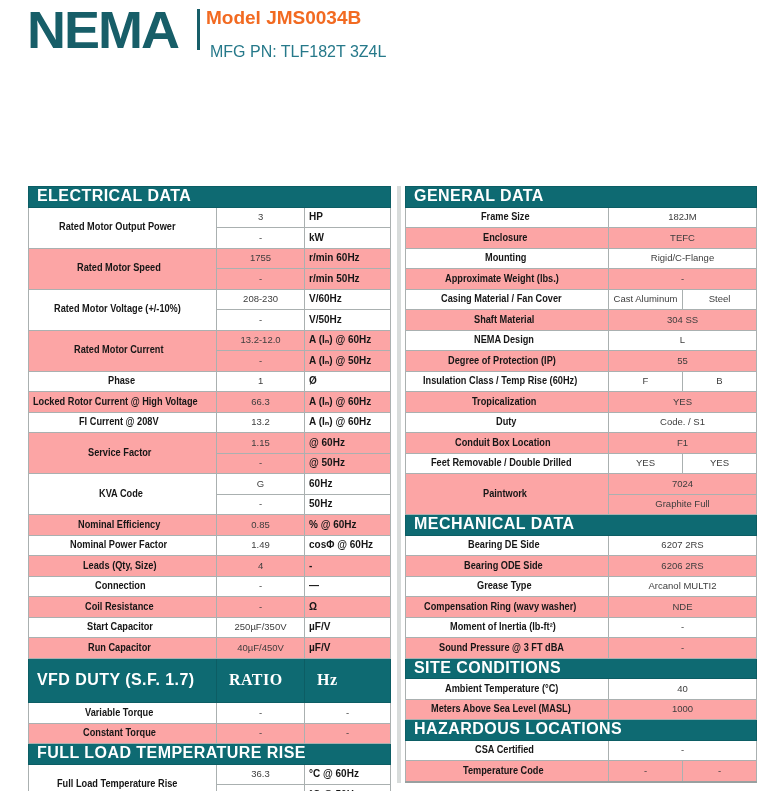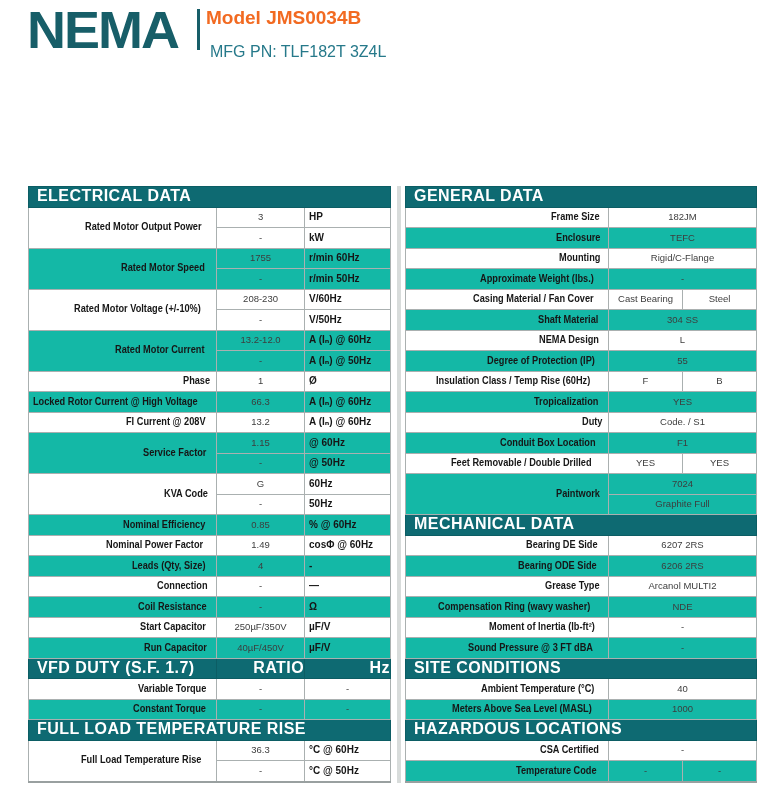--- a/index.html
+++ b/index.html
@@ -13,27 +13,27 @@
   .logo-divider{position:absolute;left:197px;top:9px;width:3px;height:41px;background:#175e68;}
   .model{position:absolute;left:206px;top:7px;font-size:19px;font-weight:bold;color:#f26a21;}
   .mfg{position:absolute;left:210px;top:31px;font-size:16px;color:#26798a;margin-top:12px;}
   
   .left-wrap{position:absolute;left:28px;top:186px;}
   .right-wrap{position:absolute;left:397px;top:186px;display:flex;align-items:stretch;}
   .edge-strip{width:4px;background:#d8dcdb;margin-right:4px;}
   table.spec{border-collapse:collapse;table-layout:fixed;border-bottom:2px solid #99a0a0;}
   .spec td{height:19.5px;padding:0 4px;border:1px solid #aab0b0;background:#fff;
     overflow:hidden;vertical-align:middle;line-height:1.05;}
-  .spec tr.alt td{background:#14b8a6;}
+  .spec tr.alt td{background:#fca5a5;}
   .spec tr.grp td{border-top-color:#99a0a0;}
   .spec tr.sub td{border-top-color:#c6cbcb;}
   .sect td{background:#0e6a72;color:#fff;font-weight:bold;font-size:16px;
     letter-spacing:.45px;padding:0 0 0 8px;border-color:#0c5d64;text-align:left;}
-  .sect td.c{text-align:right;padding:0;}
-  .lbl{font-weight:bold;font-size:10px;color:#161616;text-align:right;padding-left:8px;white-space:nowrap;}
+  .sect td.c{text-align:left;padding:12px;font-family:Liberation Serif, serif;}
+  .lbl{font-weight:bold;font-size:10px;color:#161616;text-align:center;padding-left:8px;white-space:nowrap;}
   .cond{display:inline-block;transform:scaleX(.92);transform-origin:0 50%;white-space:nowrap;}
   .val{font-size:9.5px;color:#3d3d3d;text-align:center;}
   .unit{font-size:10px;font-weight:bold;color:#161616;}
 </style>
 </head>
 <body>
 
 <div>
   <div class="logo">NEMA</div>
   <div class="logo-divider"></div>
@@ -231,21 +231,21 @@
 <tr class="grp">
   <td class="lbl"><span class="cond">Mounting</span></td>
   <td class="val" colspan="2">Rigid/C-Flange</td>
 </tr>
 <tr class="grp alt">
   <td class="lbl"><span class="cond">Approximate Weight (lbs.)</span></td>
   <td class="val" colspan="2">-</td>
 </tr>
 <tr class="grp">
   <td class="lbl"><span class="cond">Casing Material / Fan Cover</span></td>
-  <td class="val">Cast Bearing</td>
+  <td class="val">Cast Aluminum</td>
   <td class="val">Steel</td>
 </tr>
 <tr class="grp alt">
   <td class="lbl"><span class="cond">Shaft Material</span></td>
   <td class="val" colspan="2">304 SS</td>
 </tr>
 <tr class="grp">
   <td class="lbl"><span class="cond">NEMA Design</span></td>
   <td class="val" colspan="2">L</td>
 </tr>

